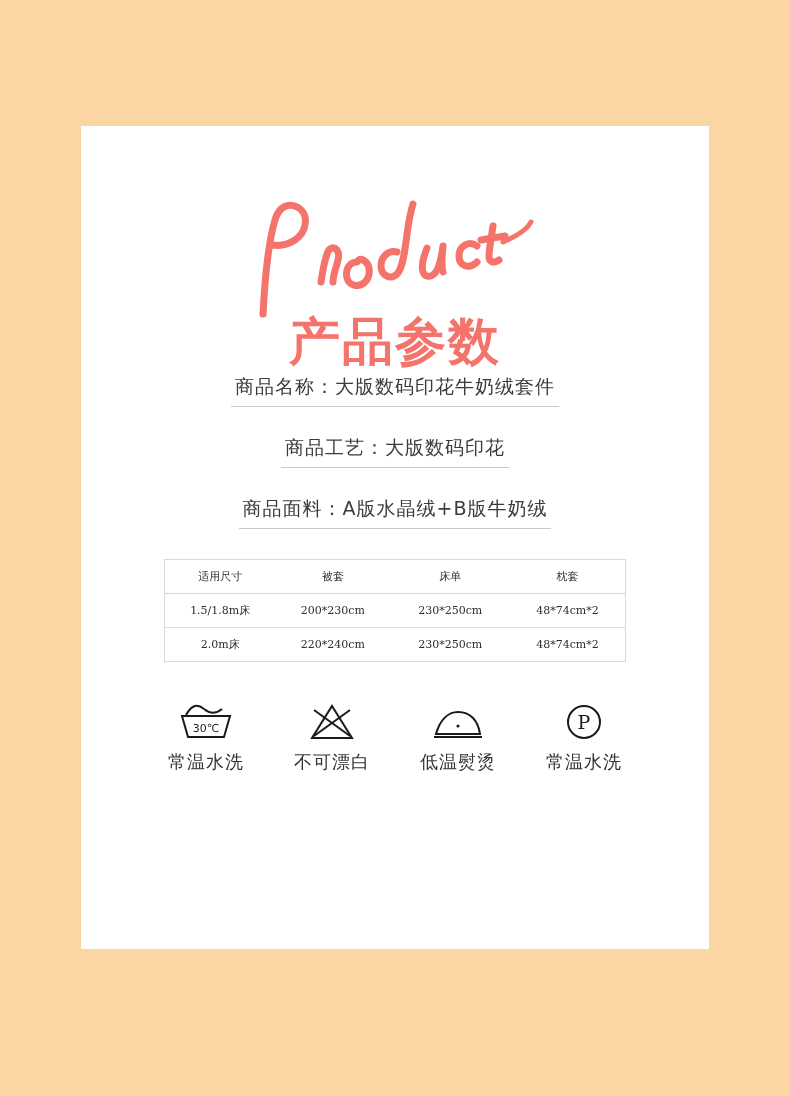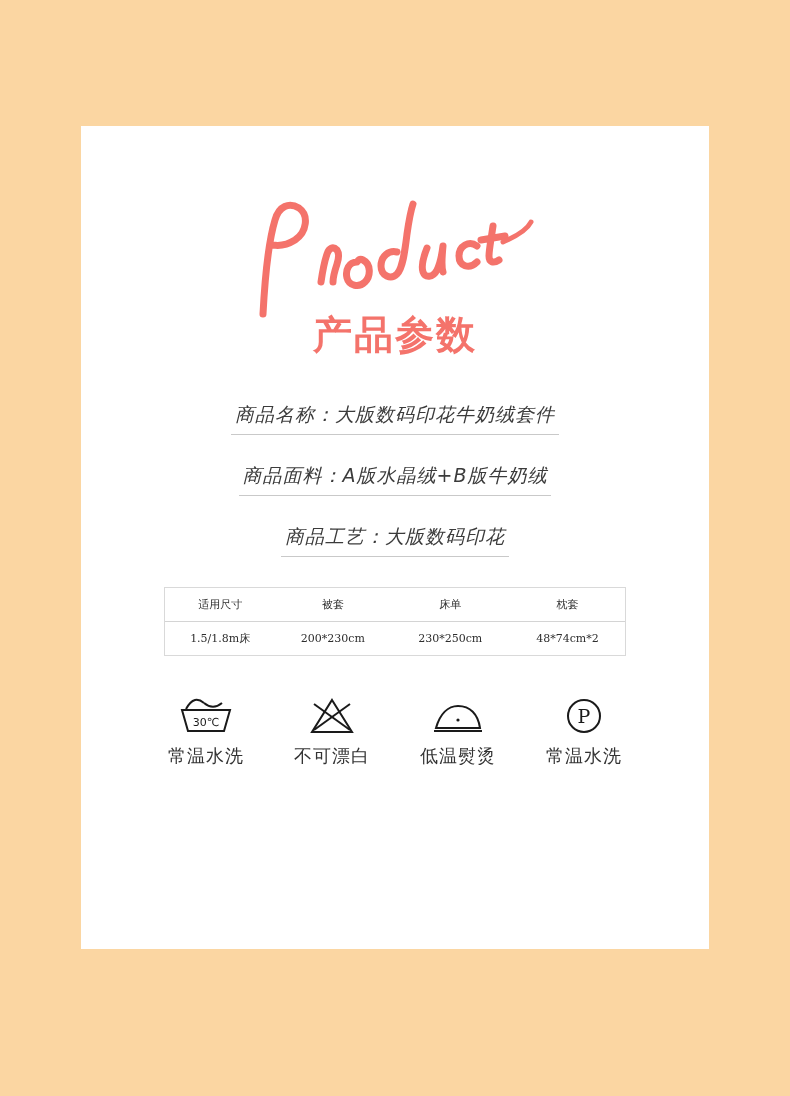--- a/index.html
+++ b/index.html
@@ -33,32 +33,31 @@
     left: 50%;
     top: 70px;
     transform: translateX(-50%);
   }
   .cn-title {
     position: absolute;
     left: 0;
     right: 0;
     top: 182px;
     text-align: center;
-    font-size: 39px;
+    font-size: 51px;
     font-weight: bold;
     color: #f4736b;
     letter-spacing: 2px;
     font-family: "DejaVu Sans", sans-serif;
   }
 
   
   .info-list {
-    margin-top: 96px;
-    text-align: center;
-    font-style: italic;
+    margin-top: 68px;
+    text-align: center;
   }
   .info-row {
     font-size: 19px;
     color: #3b3b3b;
     letter-spacing: 1px;
     margin-bottom: 28px;
     font-family: "DejaVu Sans", sans-serif;
   }
   .info-row .label {
     color: #3b3b3b;
@@ -159,26 +158,26 @@
   </div>
 
   <div class="info-list">
     <div class="info-row">
       <span class="info-underline">
         <span class="label">商品名称：</span><span class="value">大版数码印花牛奶绒套件</span>
       </span>
     </div>
     <div class="info-row">
       <span class="info-underline">
-        <span class="label">商品面料：</span><span class="value">A版水晶绒+B版牛奶绒</span>
+        <span class="label">商品工艺：</span><span class="value">大版数码印花</span>
       </span>
     </div>
     <div class="info-row">
       <span class="info-underline">
-        <span class="label">商品工艺：</span><span class="value">大版数码印花</span>
+        <span class="label">商品面料：</span><span class="value">A版水晶绒+B版牛奶绒</span>
       </span>
     </div>
   </div>
 
   <div class="table-wrap">
     <table class="spec">
       <thead>
         <tr>
           <th class="c0">适用尺寸</th>
           <th class="c1">被套</th>
@@ -186,20 +185,26 @@
           <th class="c3">枕套</th>
         </tr>
       </thead>
       <tbody>
         <tr>
           <td class="c0">1.5/1.8m床</td>
           <td class="c1">200*230cm</td>
           <td class="c2">230*250cm</td>
           <td class="c3">48*74cm*2</td>
         </tr>
+        <tr>
+          <td class="c0">2.0m床</td>
+          <td class="c1">220*240cm</td>
+          <td class="c2">230*250cm</td>
+          <td class="c3">48*74cm*2</td>
+        </tr>
       </tbody>
     </table>
   </div>
 
   <div class="care-row">
 
     <div class="care-item">
       <div class="care-glyph">
         <svg width="60" height="42" viewBox="0 0 60 42">
           <path d="M6,16 L54,16 L48,37 L12,37 Z" fill="none" stroke="#1a1a1a" stroke-width="2"></path>

